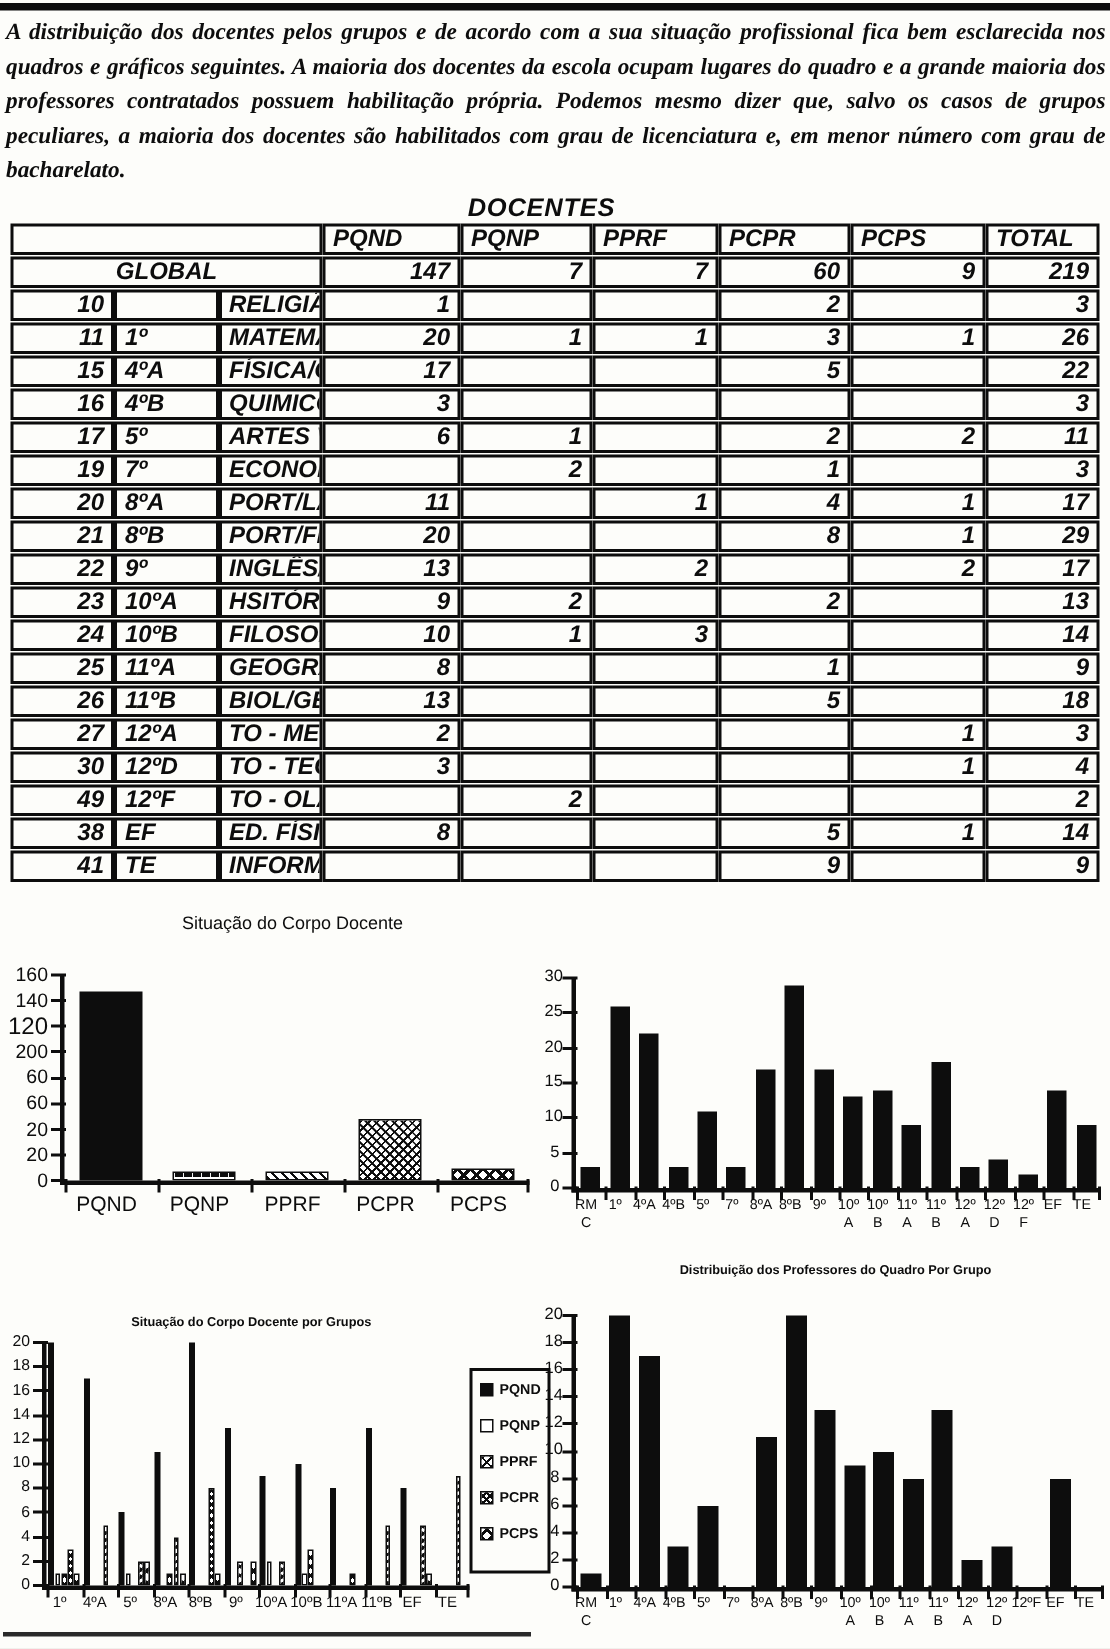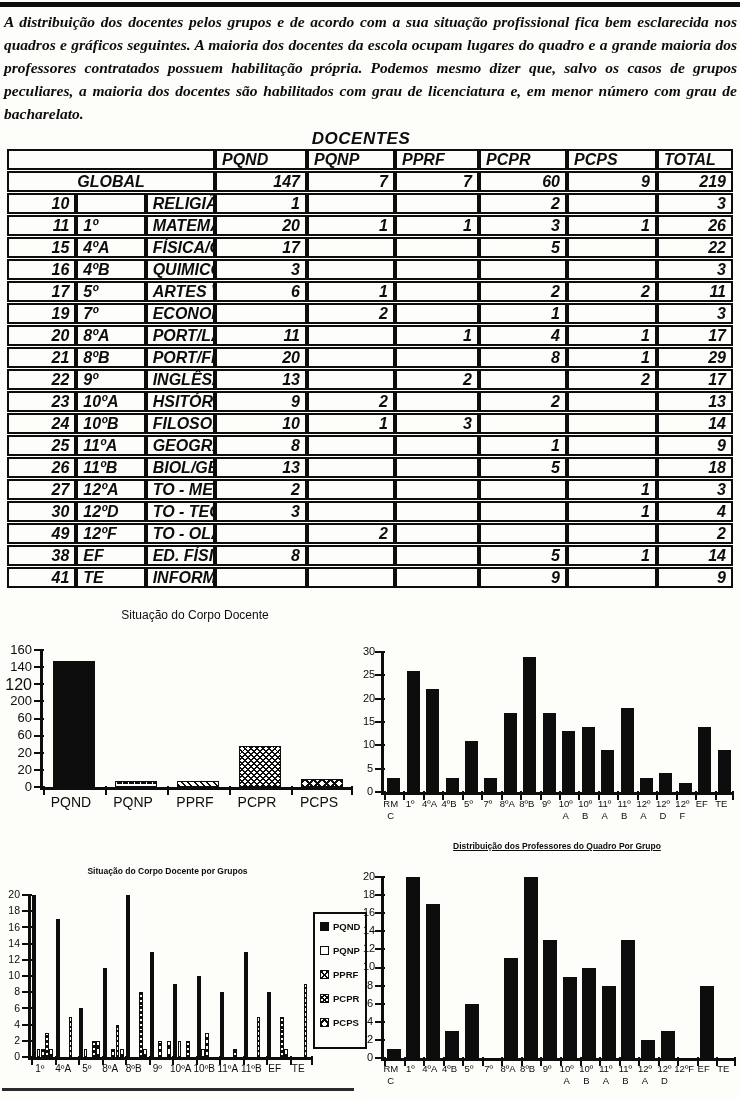--- a/index.html
+++ b/index.html
@@ -21,22 +21,22 @@
   td.num,th.num{text-align:right;}
   td.code{text-align:right;padding-right:4px;}
   td.grp{text-align:left;padding-left:3px;}
   td.global-label{text-align:center;}
   
   .charts{position:absolute;top:590px;left:0;width:740px;height:509px;}
   .chart{position:absolute;}
   .chart-title{position:absolute;text-align:center;color:#0d0d0d;}
   #c1 .chart-title{left:40px;top:8px;width:310px;font-size:12px;}
   #c2 .chart-title{left:18px;top:10px;width:352px;font-size:9.5px;font-weight:700;}
-  #c3 .chart-title{left:0;top:8px;width:335px;font-size:8.5px;font-weight:700;}
-  #c4 .chart-title{left:18px;top:6px;width:352px;font-size:8.5px;font-weight:700;text-decoration:underline;}
+  #c3 .chart-title{left:0;top:18px;width:335px;font-size:8.5px;font-weight:700;}
+  #c4 .chart-title{left:18px;top:6px;width:352px;font-size:8.5px;font-weight:700;}
   .plot{position:absolute;border-left:3px solid #0d0d0d;border-bottom:3px solid #0d0d0d;}
   .bar{position:absolute;box-sizing:border-box;}
   .ylab{position:absolute;text-align:right;line-height:1;}
   .xlab{position:absolute;text-align:center;line-height:1;}
   .ytick{position:absolute;width:10px;height:2px;background:#0d0d0d;}
   .xtick{position:absolute;width:2px;height:9px;background:#0d0d0d;}
   
   .pat-solid{background:#0d0d0d;}
   .pat-white{background:#fff;border:1.5px solid #0d0d0d;}
   .pat-dash{border:1px solid #0d0d0d;background-color:#fff;

